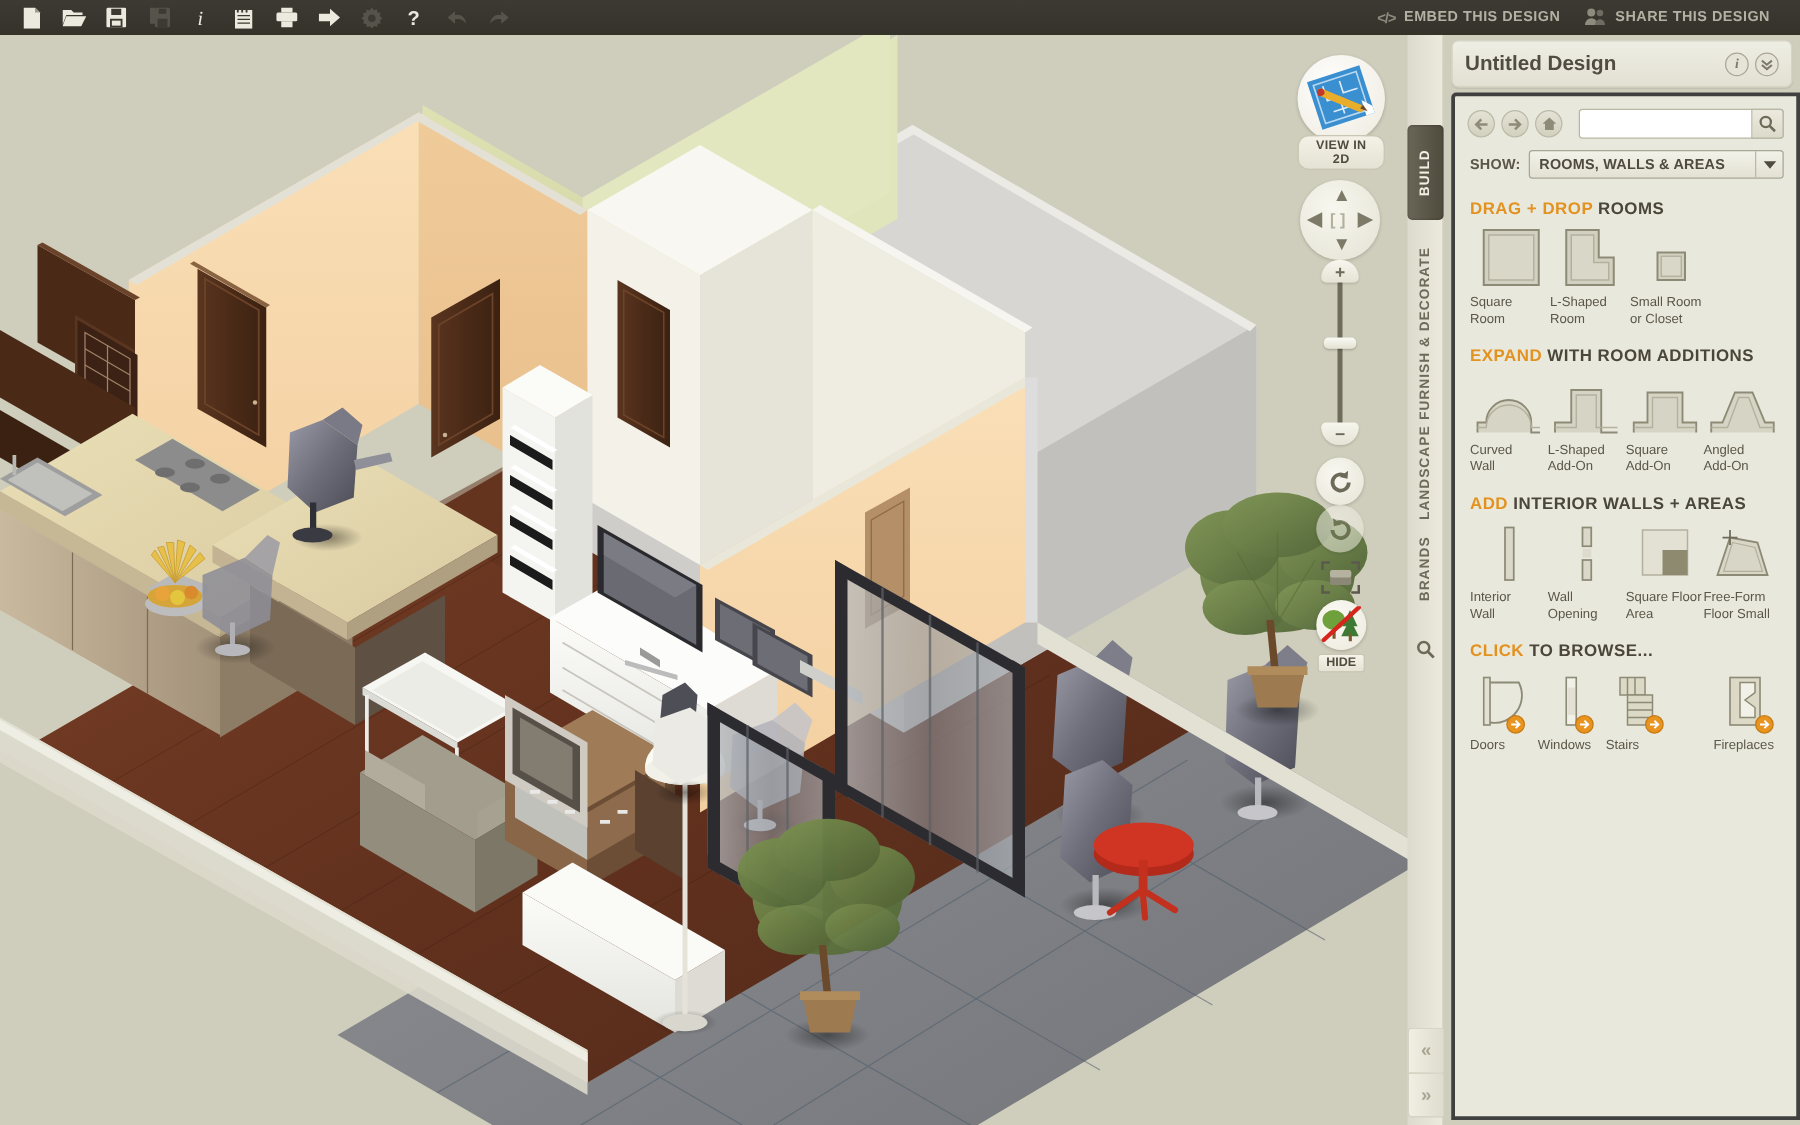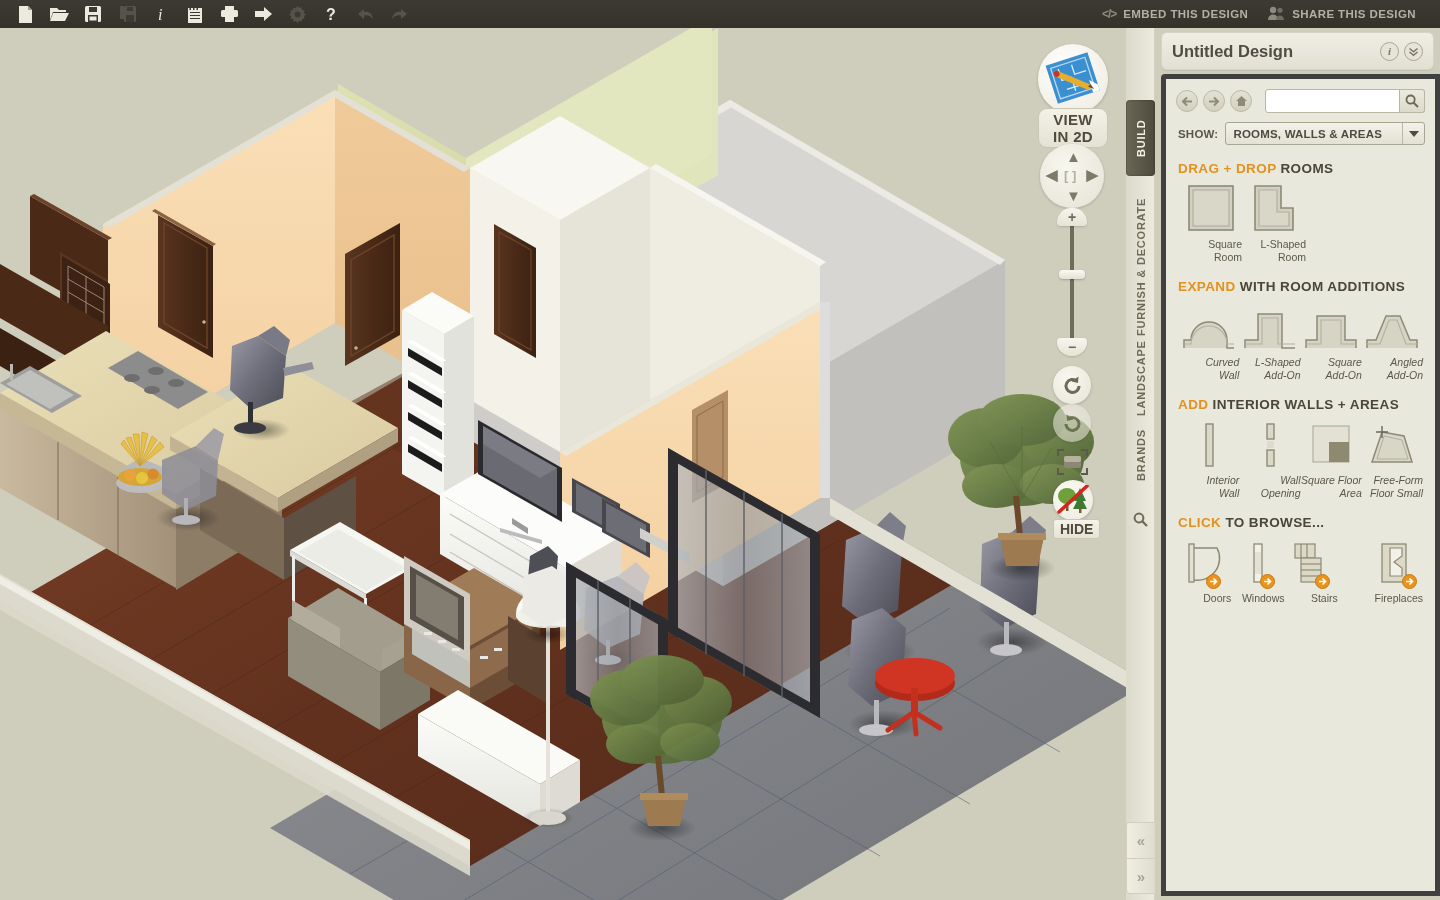--- a/index.html
+++ b/index.html
@@ -75,21 +75,21 @@
   }
   #panelhead .title { font-size: 16.5px; font-weight: bold; color: #504c42; flex: 1; }
   .round-ic {
     width: 19px; height: 19px; border-radius: 50%;
     border: 1.5px solid #a9a696; color: #7d7a6b; background: #e6e4d7;
     display: flex; align-items: center; justify-content: center;
     font-size: 11px; margin-left: 5px; cursor: pointer;
   }
   #panelbody {
     position: absolute; left: 6px; top: 46px; width: 279px; height: 822px;
-    background: #e9e8dc; border: 5px solid #404040;
+    background: #e9e8dc; border: 3px solid #404040;
     border-top-left-radius: 4px;
   }
   #navrow { display: flex; align-items: center; padding: 10px 10px 0 10px; gap: 5px; }
   .nav-circ {
     width: 22px; height: 22px; border-radius: 50%;
     background: linear-gradient(#e4e2d4,#d2d0be); border: 1px solid #bcb9a7;
     display: flex; align-items: center; justify-content: center; cursor: pointer;
     color: #8e8b79;
   }
   #searchwrap {
@@ -123,28 +123,28 @@
   }
   .caret-dn { width: 0; height: 0; border-left: 5px solid transparent; border-right: 5px solid transparent; border-top: 6px solid #4f4b3e; }
 
   .sect { padding: 0 12px; margin-top: 16px; }
   .sect-h {
     font-size: 13.5px; font-weight: bold; letter-spacing: .4px;
     color: #4a4639; margin-bottom: 6px;
   }
   .sect-h .hl { color: #e3921f; }
   .items { display: flex; }
-  .item { text-align: right; cursor: pointer; }
+  .item { text-align: left; cursor: pointer; }
   .item .art { height: 52px; display: flex; align-items: flex-end; justify-content: center; }
   .item .cap {
     font-size: 10.5px; color: #5b5748; line-height: 12.5px; margin-top: 4px;
   }
   .sect-rooms .item { width: 64px; margin-right: 0; }
   .sect-rooms .item:nth-child(1) { width: 64px; }
-  .sect-4 .item { width: 63px; font-style: italic; }
+  .sect-4 .item { width: 63px; }
   .sect-4b .item { width: 63px; }
 
   .badge-arrow {
     position: absolute; right: 8px; bottom: 0px; width: 15px; height: 15px;
     border-radius: 50%; background: #e8941f; border: 1px solid #c47a12;
     display: flex; align-items: center; justify-content: center;
   }
 
   
   #vtabs {
@@ -175,21 +175,21 @@
   #view2d .disc {
     width: 70px; height: 70px; border-radius: 50%;
     background: radial-gradient(circle at 40% 35%, #ffffff, #ece9dc);
     box-shadow: 0 1px 3px rgba(0,0,0,.2);
     display: flex; align-items: center; justify-content: center;
   }
   #view2d .cap {
     margin-top: -6px; position: relative;
     display: inline-block; background: linear-gradient(#f4f2e7,#e4e2d3);
     border: 1px solid #c9c6b4; border-radius: 9px;
-    font-size: 15px; font-weight: bold; color: #4f4b3d; padding: 2px 7px;
+    font-size: 10px; font-weight: bold; color: #4f4b3d; padding: 2px 7px;
     letter-spacing: .3px;
   }
   #dpad {
     left: 1040px; top: 144px; width: 64px; height: 64px; border-radius: 50%;
     background: radial-gradient(circle at 40% 35%, #f8f7ef, #e4e2d4);
     box-shadow: 0 1px 3px rgba(0,0,0,.18);
   }
   #dpad .ar { position: absolute; color: #7d7a68; font-size: 15px; font-weight: bold; cursor: pointer; }
   #dpad .up { left: 26px; top: 4px; }
   #dpad .dn { left: 26px; bottom: 4px; }
@@ -229,21 +229,21 @@
   #hidebtn { left: 1053px; top: 480px; width: 40px; text-align: center; cursor: pointer; }
   #hidebtn .disc {
     width: 40px; height: 40px; border-radius: 50%;
     background: radial-gradient(circle at 40% 35%, #fbfaf4, #eceadd);
     box-shadow: 0 1px 3px rgba(0,0,0,.2);
     display: flex; align-items: center; justify-content: center; position: relative;
   }
   #hidebtn .cap {
     margin-top: -4px; position: relative; display: inline-block;
     background: linear-gradient(#f6f4ea,#e5e3d4); border: 1px solid #c9c6b4;
-    border-radius: 3px; font-size: 14px; font-weight: bold; color: #4f4b3d;
+    border-radius: 3px; font-size: 10px; font-weight: bold; color: #4f4b3d;
     padding: 1px 6px;
   }
 
   
   #collapse {
     position: absolute; left: 1126px; top: 822px; width: 30px; height: 72px;
   }
   .cbtn {
     width: 30px; height: 36px;
     background: linear-gradient(90deg,#f1efe3,#dedccd);
@@ -987,20 +987,29 @@
           </div>
           <div class="item">
             <div class="art">
               <svg width="46" height="52" viewBox="0 0 46 52">
                   <path d="M4 4 H30 V26 H42 V48 H4 Z" fill="#d2d0c0" stroke="#8d8a76" stroke-width="1.6"></path>
                   <path d="M8 8 H26 V30 H38 V44 H8 Z" fill="#d9d7c8" stroke="#b3b09d" stroke-width="1.2"></path>
                 </svg>
             </div>
             <div class="cap"><span>L-Shaped</span><br><span>Room</span></div>
           </div>
+          <div class="item">
+            <div class="art">
+              <svg width="30" height="52" viewBox="0 0 30 52">
+                  <rect x="5" y="22" width="22" height="22" fill="#d2d0c0" stroke="#8d8a76" stroke-width="1.6"></rect>
+                  <rect x="8" y="25" width="16" height="16" fill="#d9d7c8" stroke="#b3b09d" stroke-width="1.1"></rect>
+                </svg>
+            </div>
+            <div class="cap"><span>Small Room</span><br><span>or Closet</span></div>
+          </div>
         </div>
       </div>
 
       <div class="sect sect-4">
         <div class="sect-h">
           <span class="hl">EXPAND</span><span> WITH ROOM ADDITIONS</span>
         </div>
         <div class="items">
           <div class="item">
             <div class="art">

